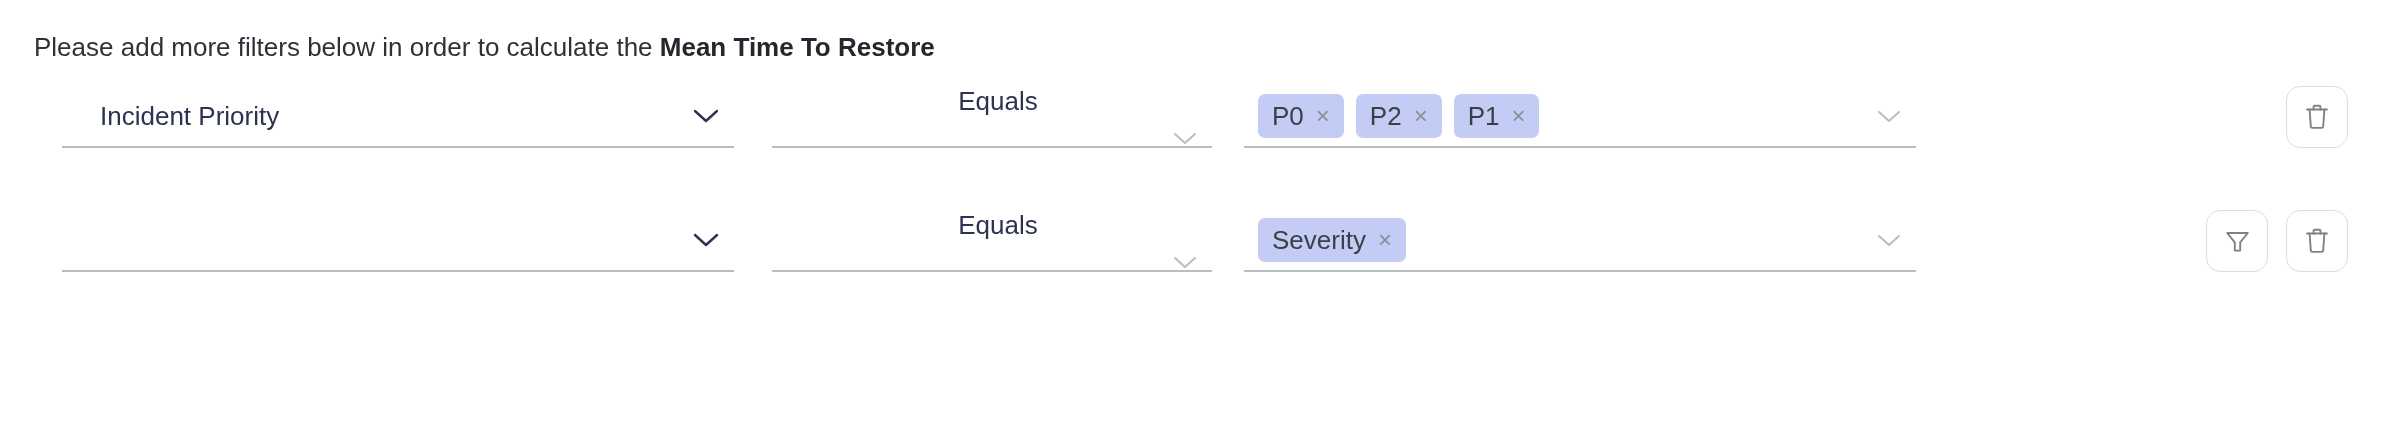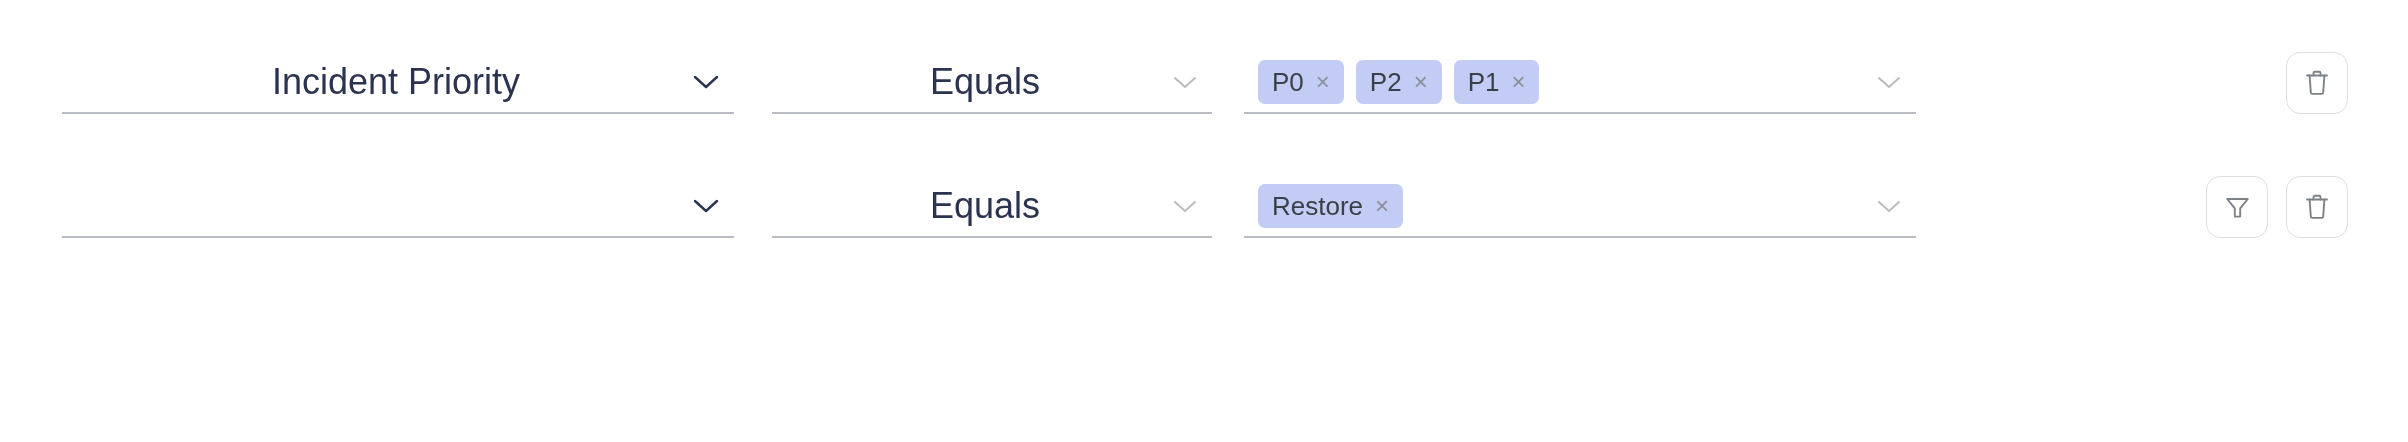--- a/index.html
+++ b/index.html
@@ -53,29 +53,28 @@
 
   .field {
     position: relative;
     display: flex;
     align-items: center;
     border-bottom: 2px solid #b9bcc2;
     height: 62px;
     padding: 0 14px 0 38px;
   }
   .field.field-attribute { width: 672px; margin-left: 28px; }
-  .field.field-operator  { width: 440px; margin-left: 38px; padding-left: 26px; }
+  .field.field-operator  { width: 440px; margin-left: 38px; padding-left: 26px; flex-direction: column; }
   .field.field-values    { width: 672px; margin-left: 32px; padding-left: 14px; }
 
   .field-text {
-    font-size: 36px;
+    font-size: 26px;
     color: #2b3350;
     white-space: nowrap;
     flex: 1;
-    text-align: center;
   }
   .field-operator .field-text { color: #2b3350; }
 
   .chev {
     flex: 0 0 auto;
     margin-left: auto;
     display: block;
   }
   .chev.dark  { stroke: #2b3350; }
   .chev.light { stroke: #b9bcc2; }
@@ -133,20 +132,23 @@
     flex: 0 0 auto;
   }
   .icon-btn svg { display: block; }
   .actions .spacer { width: 62px; height: 62px; flex: 0 0 auto; }
 </style>
 </head>
 <body>
 
 <div class="panel">
 
+  <div class="headline">
+    <span>Please add more filters below in order to calculate the </span><span class="strong">Mean Time To Restore</span>
+  </div>
 
 
   <div class="rows">
 
     <div class="filter-row">
 
       <div class="field field-attribute">
         <span class="field-text">Incident Priority</span>
         <svg class="chev dark" width="28" height="18" viewBox="0 0 28 18" fill="none" stroke-width="2.4" stroke-linecap="round" stroke-linejoin="round">
             <polyline points="3,4 14,14 25,4"></polyline>
@@ -204,21 +206,21 @@
       <div class="field field-operator">
         <span class="field-text">Equals</span>
         <svg class="chev light" width="26" height="16" viewBox="0 0 26 16" fill="none" stroke-width="2" stroke-linecap="round" stroke-linejoin="round">
             <polyline points="3,4 13,13 23,4"></polyline>
           </svg>
       </div>
 
       <div class="field field-values">
         <div class="chips">
           <span class="chip">
-            <span class="chip-label">Restore</span>
+            <span class="chip-label">Severity</span>
             <span class="chip-x">×</span>
           </span>
         </div>
         <svg class="chev light" width="26" height="16" viewBox="0 0 26 16" fill="none" stroke-width="2" stroke-linecap="round" stroke-linejoin="round">
             <polyline points="3,4 13,13 23,4"></polyline>
           </svg>
       </div>
 
       <div class="actions">
         <div class="icon-btn">

